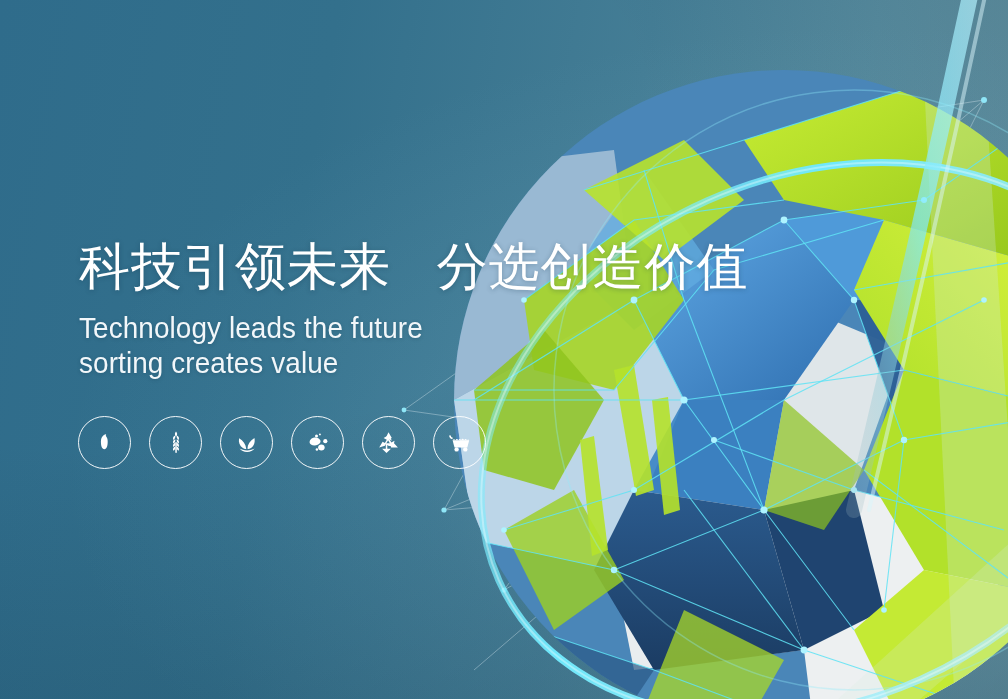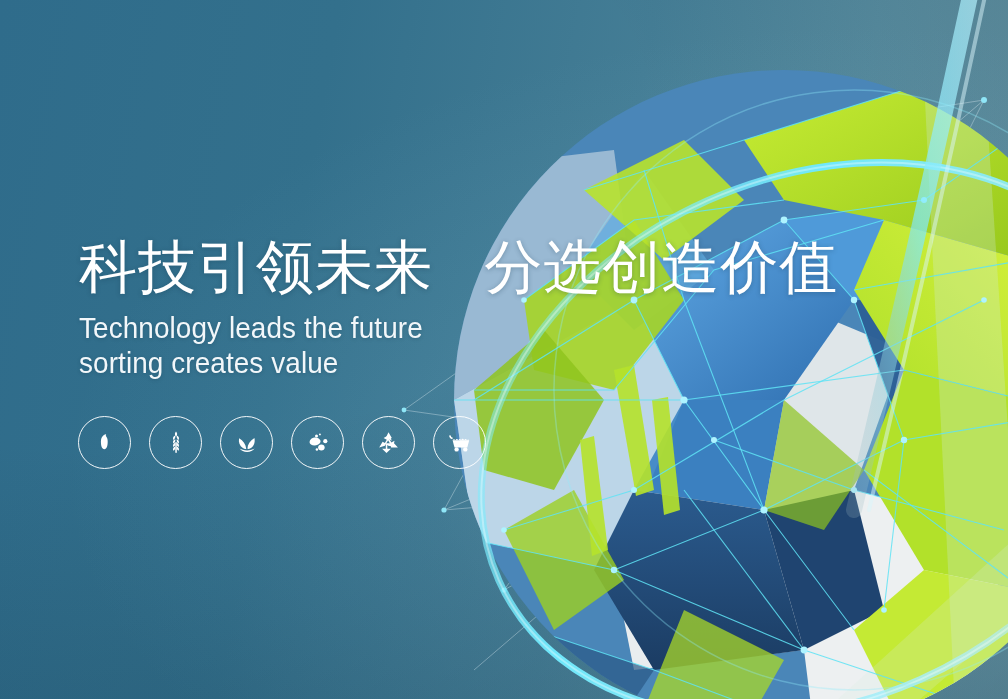--- a/index.html
+++ b/index.html
@@ -17,21 +17,21 @@
   .bg-vign{position:absolute;inset:0;
     background:radial-gradient(135% 115% at 10% 18%, rgba(0,0,0,0) 40%, rgba(12,45,65,.30) 100%);}
 
   
   .globe-wrap{position:absolute;right:-16px;top:-30px;width:640px;height:760px;}
   .globe-wrap svg{display:block;width:100%;height:100%;}
 
   
   .copy{position:absolute;left:79px;top:236px;width:700px;}
   .headline{
-    color:#ffffff;font-size:58px;line-height:62px;font-weight:400;
+    color:#ffffff;font-size:51px;line-height:62px;font-weight:400;
     letter-spacing:1px;white-space:pre;
     text-shadow:0 1px 5px rgba(16,50,70,.30);
   }
   .subline{
     color:#f2f7fa;font-size:30px;line-height:35px;font-weight:300;
     letter-spacing:.1px;margin-top:12px;
     font-family:"Liberation Sans","DejaVu Sans",sans-serif;
     transform:scaleX(.93);transform-origin:left top;
     text-shadow:0 1px 4px rgba(16,50,70,.26);
   }

